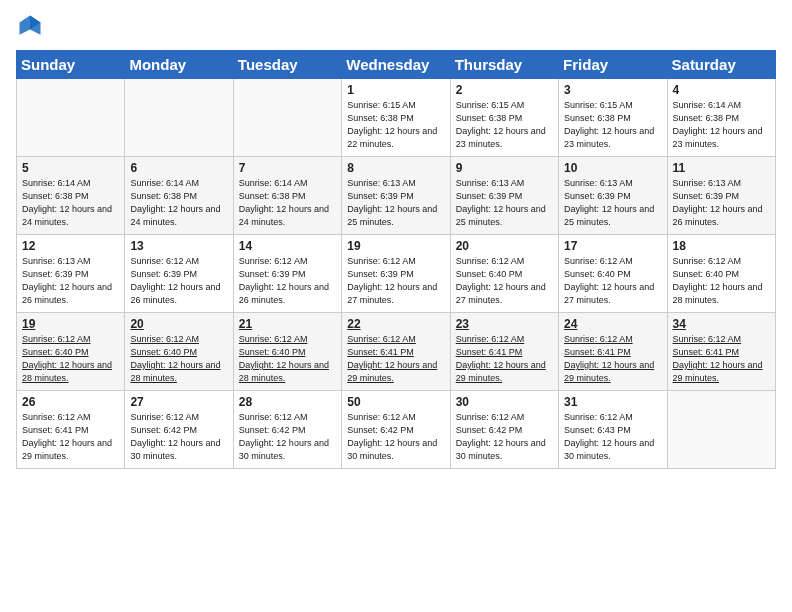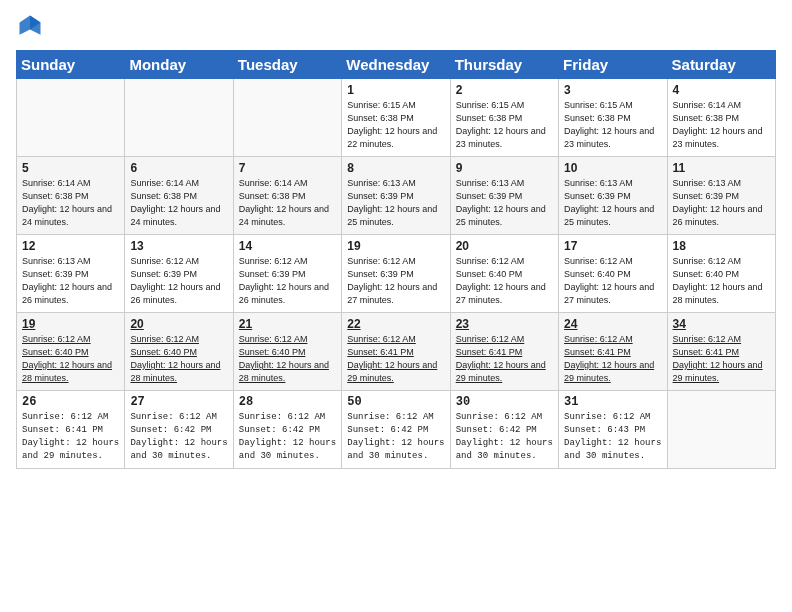--- a/index.html
+++ b/index.html
@@ -92,21 +92,21 @@
       color: #222;
     }
     .empty-cell {
       background: #f9f9f9 !important;
     }
     
     .row-1 td { background: #fff; }
     .row-2 td { background: #efefef; }
     .row-3 td { background: #fff; margin-top: 36px; }
     .row-4 td { background: #efefef; text-decoration: underline; }
-    .row-5 td { background: #fff; font-family: Liberation Mono, monospace; }
+    .row-5 td { background: #fff; }
   </style>
 </head>
 <body>
 
 <div class="page">
 
   <div class="header">
     <div class="logo">
       <svg class="logo-icon" viewBox="0 0 32 32">
         <polygon points="16,4 28,12 28,26 16,20 4,26 4,12" fill="#1a6bbf" opacity="0.85"></polygon>

